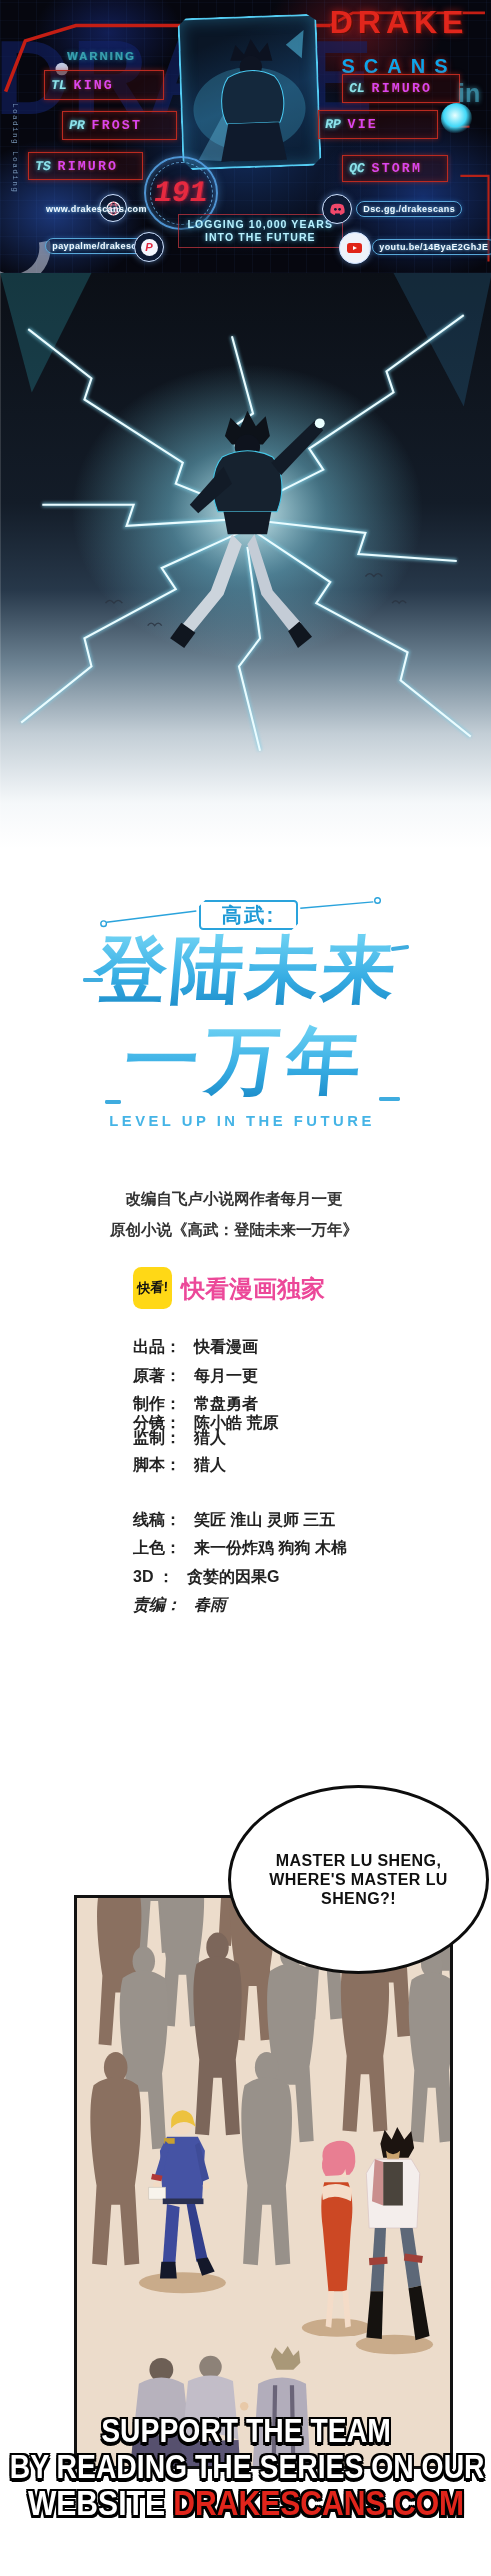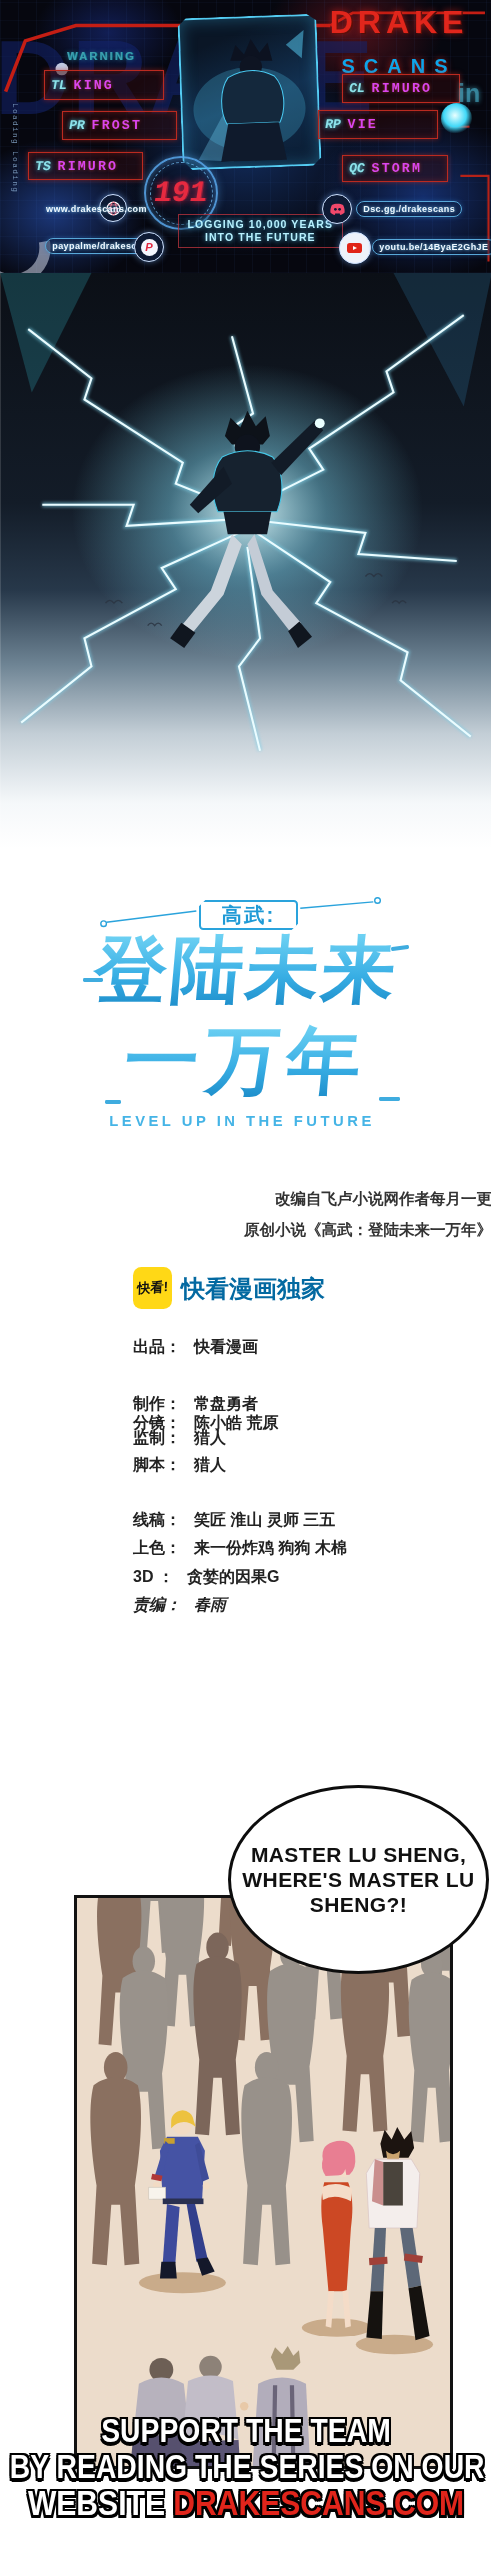--- a/index.html
+++ b/index.html
@@ -90,32 +90,32 @@
   .ttl{left:0;width:492px;text-align:center;font-weight:bold;white-space:nowrap;
     background:linear-gradient(180deg,#7edcf8 0%,#38aee4 55%,#1280c0 100%);
     -webkit-background-clip:text;background-clip:text;color:transparent;transform:skewX(-5deg);}
   .ttl1{top:922px;font-size:73px;letter-spacing:2.8px;}
   .ttl2{top:1012px;font-size:74px;letter-spacing:7px;}
   .tdash{background:#2aa3dc;border-radius:1.4px;opacity:.9;}
   .eng{left:0;top:1113px;width:484px;text-align:center;font-size:14.8px;font-weight:bold;
     letter-spacing:3.5px;color:#45b4e6;}
 
   
-  .desc{left:0;width:468px;text-align:right;font-size:15.5px;font-weight:bold;color:#333;padding-left:24px;}
+  .desc{left:0;width:468px;text-align:center;font-size:15.5px;font-weight:bold;color:#333;}
   .d1{top:1189px;} .d2{top:1220px;}
   .kk-logo{left:133px;top:1267px;width:39px;height:42px;background:#ffd816;border-radius:8.4px;
     display:flex;align-items:center;justify-content:center;}
   .kk-logo span{font-size:13.3px;font-weight:bold;color:#111;transform:rotate(-4deg) skewX(-6deg);}
-  .kk-title{left:181px;top:1273px;font-size:24px;font-weight:bold;color:#0369a1;}
+  .kk-title{left:181px;top:1273px;font-size:24px;font-weight:bold;color:#ec4899;}
   .crow{left:133px;width:337px;display:flex;gap:13px;font-size:16px;font-weight:bold;color:#222;white-space:nowrap;}
 
   
   .bubble{left:228px;top:1785px;width:255px;height:183px;border-radius:50%;border:3.5px solid #0d0d0d;
     background:#fff;z-index:6;display:flex;flex-direction:column;align-items:center;justify-content:center;}
-  .bubble div{font-size:21px;font-weight:bold;color:#111;line-height:1.2;text-align:center;letter-spacing:0.4px;}
+  .bubble div{font-size:16px;font-weight:bold;color:#111;line-height:1.2;text-align:center;letter-spacing:0.4px;}
   .panel{left:74px;top:1895px;width:373px;height:568px;border:3.5px solid #121212;background:#ecdccb;
     overflow:hidden;z-index:2;}
 
   
   .foot{left:0;width:492px;text-align:center;font-weight:bold;color:#fff;z-index:10;white-space:nowrap;
     text-shadow:-2.1px -2.1px 0 #000,2.1px -2.1px 0 #000,-2.1px 2.1px 0 #000,2.1px 2.1px 0 #000,
                 -2.1px 0 0 #000,2.1px 0 0 #000,0 -2.1px 0 #000,0 2.1px 0 #000,0 2.8px 0 #000;}
   .f1{top:2414px;font-size:29.5px;transform:scale(.96,1.15);}
   .f2{top:2450px;font-size:29.5px;transform:scale(.96,1.15);}
   .f3{top:2485px;font-size:32px;transform:scale(.94,1.12);}
@@ -319,20 +319,24 @@
 
   <div class="abs kk-logo">
     <span>快看!</span>
   </div>
   <div class="abs kk-title">快看漫画独家</div>
 
   <div class="abs crow" style="top:1337px;">
     <span>出品：</span>
     <span>快看漫画</span>
   </div>
+  <div class="abs crow" style="top:1366px;">
+    <span>原著：</span>
+    <span>每月一更</span>
+  </div>
   <div class="abs crow" style="top:1394px;">
     <span>制作：</span>
     <span>常盘勇者</span>
   </div>
   <div class="abs crow" style="top:1428px;">
     <span>监制：</span>
     <span>猎人</span>
   </div>
   <div class="abs crow" style="top:1455px;align-items:center;">
     <span>脚本：</span>

